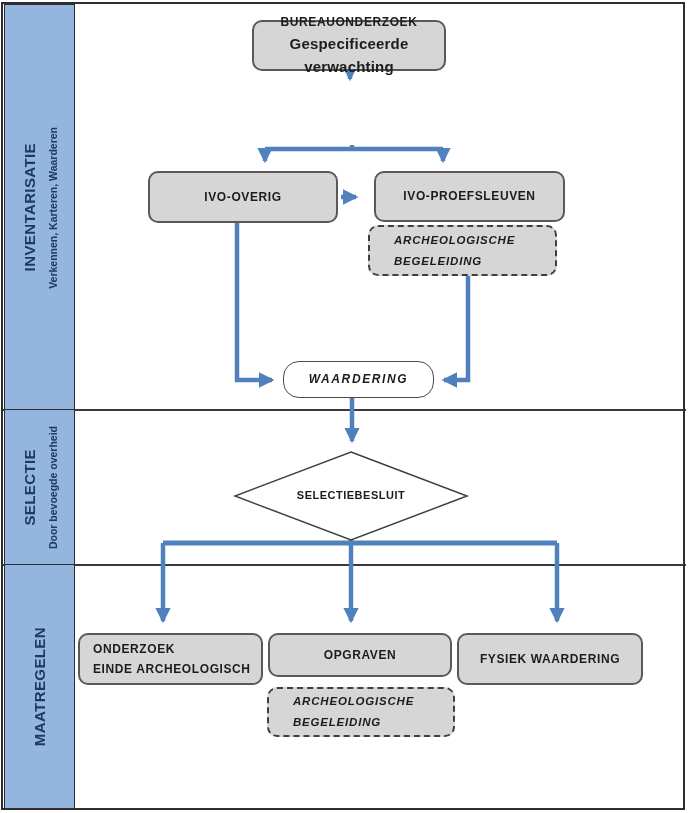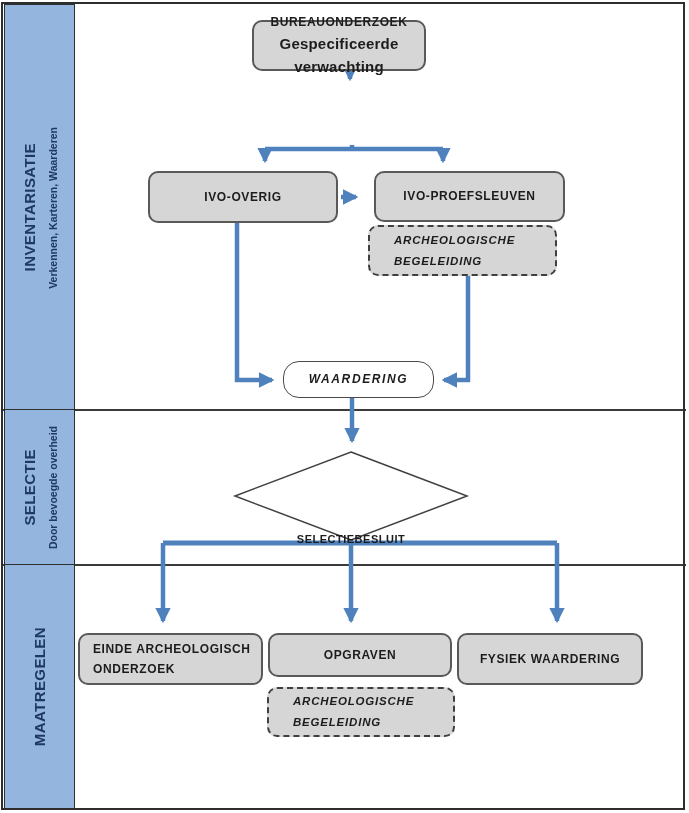--- a/index.html
+++ b/index.html
@@ -25,32 +25,32 @@
   .band-title{font-size:15px;font-weight:bold;letter-spacing:0.4px;}
   .band-sub{font-size:10.5px;font-weight:600;}
   
   #flow-svg{position:absolute;left:0;top:0;width:689px;height:813px;z-index:2;}
   
   .node{position:absolute;box-sizing:border-box;background:#d6d6d6;
     border:2px solid #595959;border-radius:10px;z-index:3;
     display:flex;flex-direction:column;justify-content:center;
     font-size:12px;font-weight:bold;color:#1c1c1c;text-align:center;
     letter-spacing:0.6px;line-height:1.55;}
-  #node-bureau{left:252px;top:20px;width:174px;height:51px;}
+  #node-bureau{left:252px;top:20px;width:194px;height:51px;}
   #node-bureau .sub{font-size:15px;letter-spacing:0.2px;}
   #node-ivo{left:258px;top:88px;width:192px;height:57px;}
   #node-ivo-overig{left:148px;top:171px;width:190px;height:52px;}
   #node-proefsleuven{left:374px;top:171px;width:191px;height:51px;}
   .dashed{border:2px dashed #3f3f3f;font-style:italic;text-align:left;
     padding-left:24px;line-height:1.8;letter-spacing:0.8px;font-size:11.5px;}
   #node-arch-boven{left:368px;top:225px;width:189px;height:51px;}
   #node-waardering{left:283px;top:361px;width:151px;height:37px;background:#ffffff;
     border:1.5px solid #4a4a4a;border-radius:16px;font-weight:600;letter-spacing:1.6px;font-style:italic;}
   #diamond-label{position:absolute;left:235px;top:489px;width:232px;z-index:3;
-    text-align:center;font-size:11px;font-weight:bold;color:#1c1c1c;letter-spacing:0.5px;margin-top:44px;}
+    text-align:center;font-size:11px;font-weight:bold;color:#1c1c1c;letter-spacing:0.5px;}
   #node-einde{left:78px;top:633px;width:185px;height:52px;text-align:left;
     padding-left:13px;line-height:1.7;}
   #node-opgraven{left:268px;top:633px;width:184px;height:44px;}
   #node-fysiek{left:457px;top:633px;width:186px;height:52px;}
   #node-arch-onder{left:267px;top:687px;width:188px;height:50px;}
 </style>
 </head>
 <body>
 
 <div id="page">
@@ -112,22 +112,22 @@
     <span>BEGELEIDING</span>
   </div>
 
   <div class="node" id="node-waardering">
     <span>WAARDERING</span>
   </div>
 
   <div id="diamond-label">SELECTIEBESLUIT</div>
 
   <div class="node" id="node-einde">
+    <span>ONDERZOEK</span>
     <span>EINDE ARCHEOLOGISCH</span>
-    <span>ONDERZOEK</span>
   </div>
 
   <div class="node" id="node-opgraven">
     <span>OPGRAVEN</span>
   </div>
 
   <div class="node" id="node-fysiek">
     <span>FYSIEK WAARDERING</span>
   </div>
 

